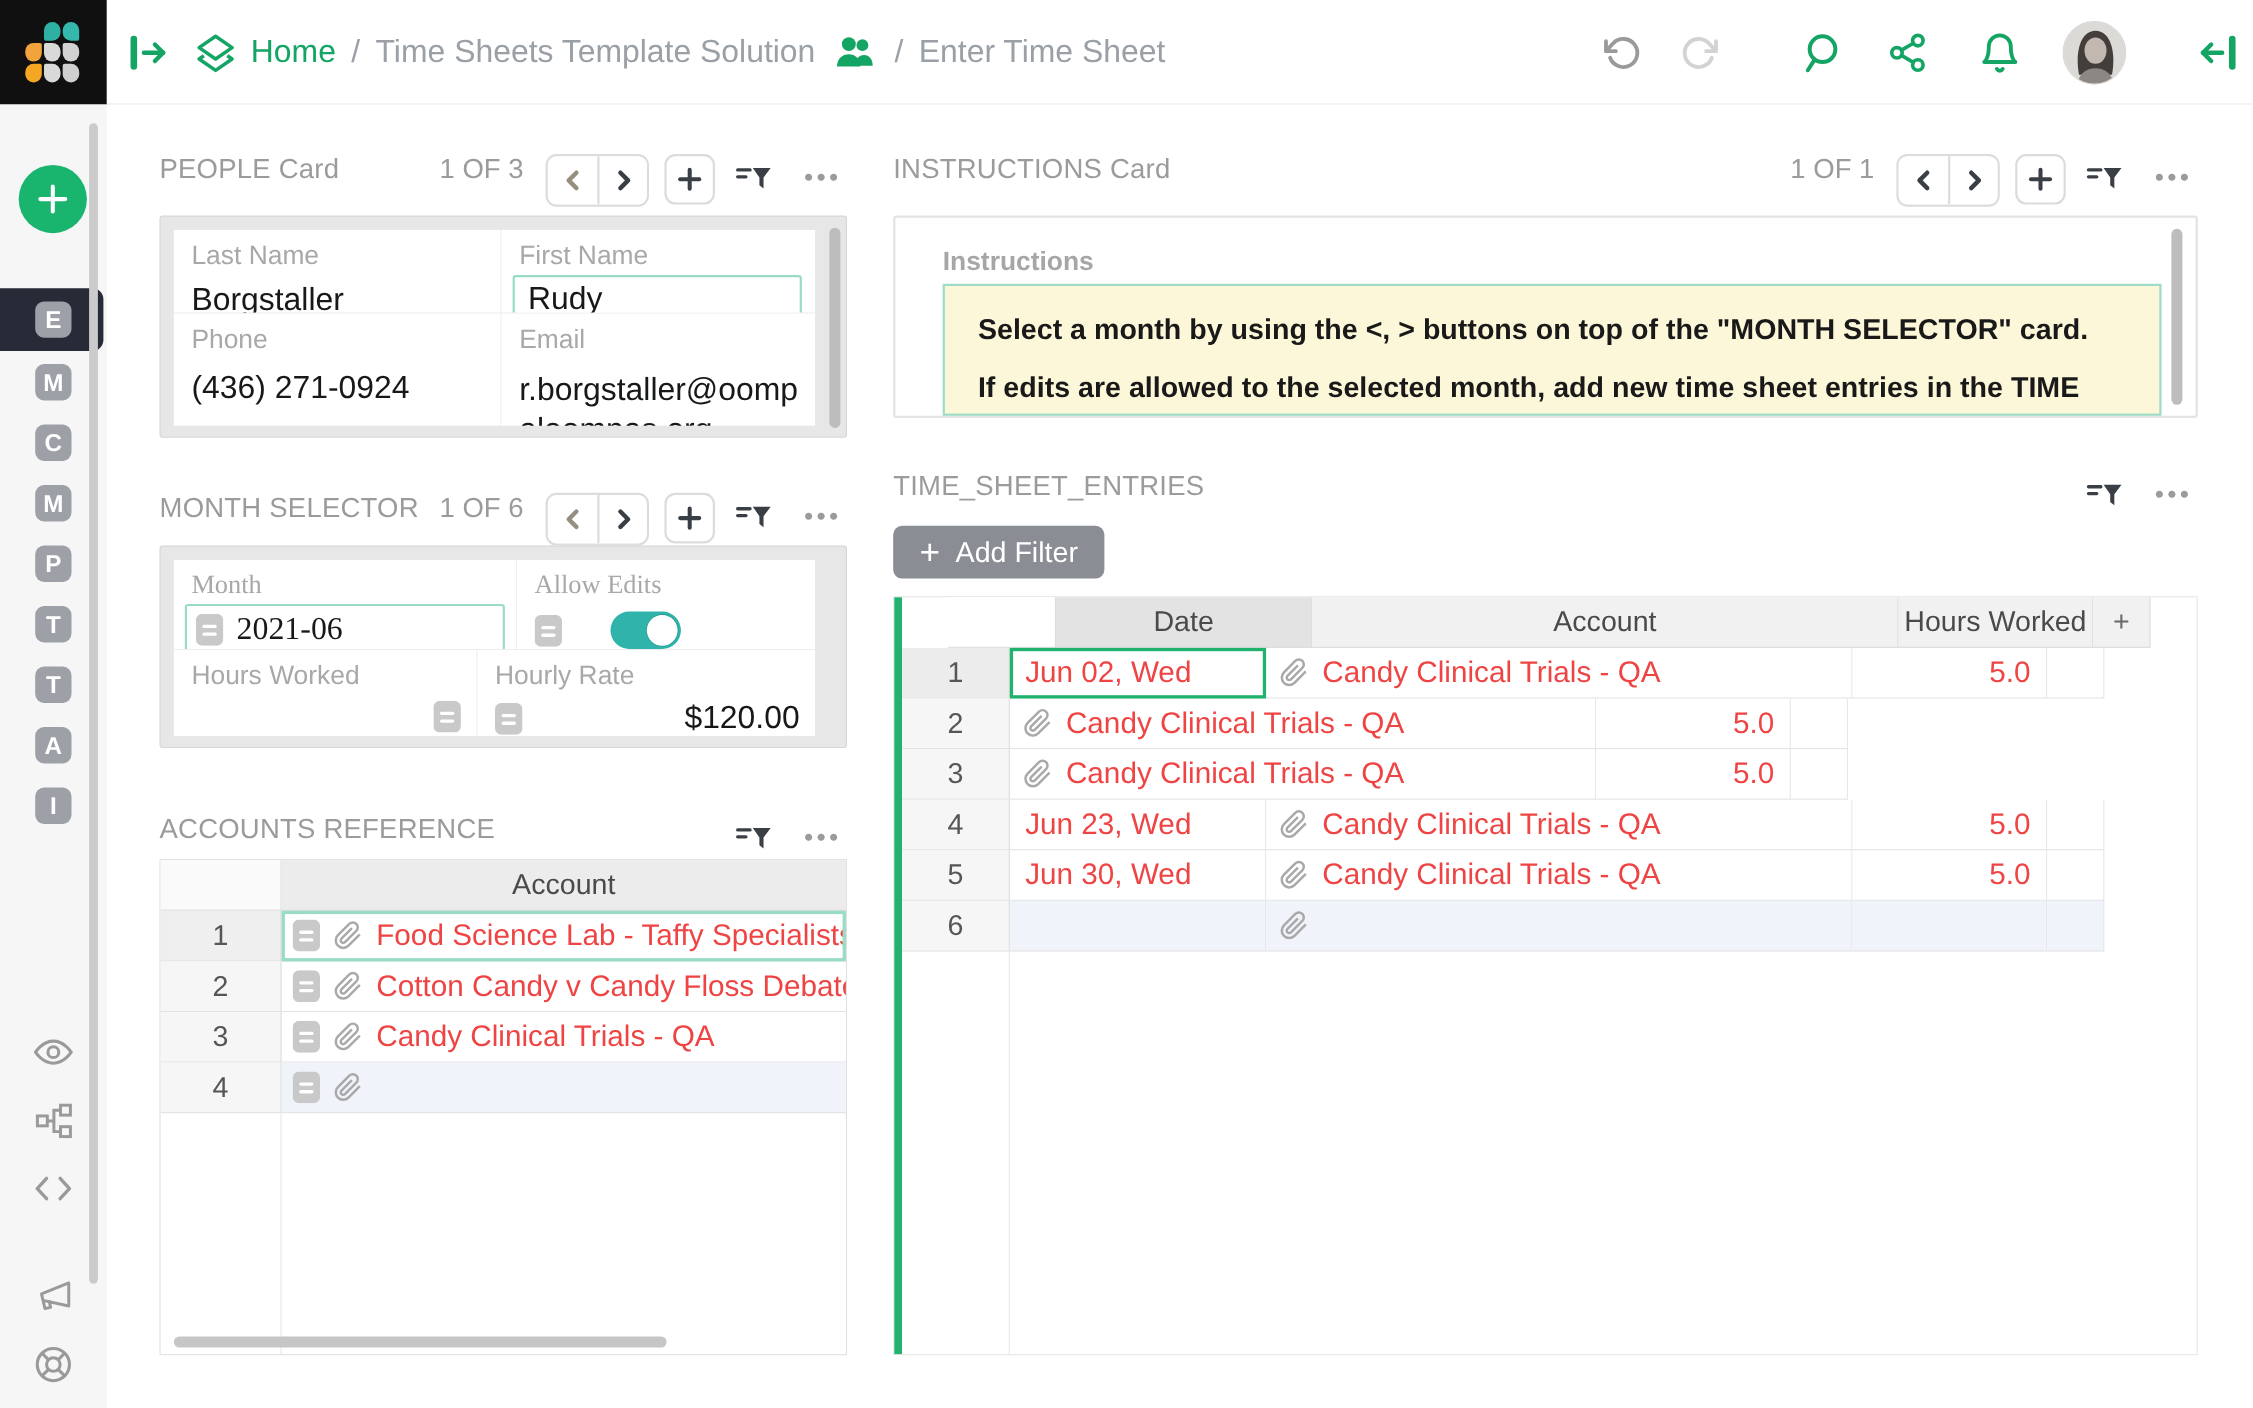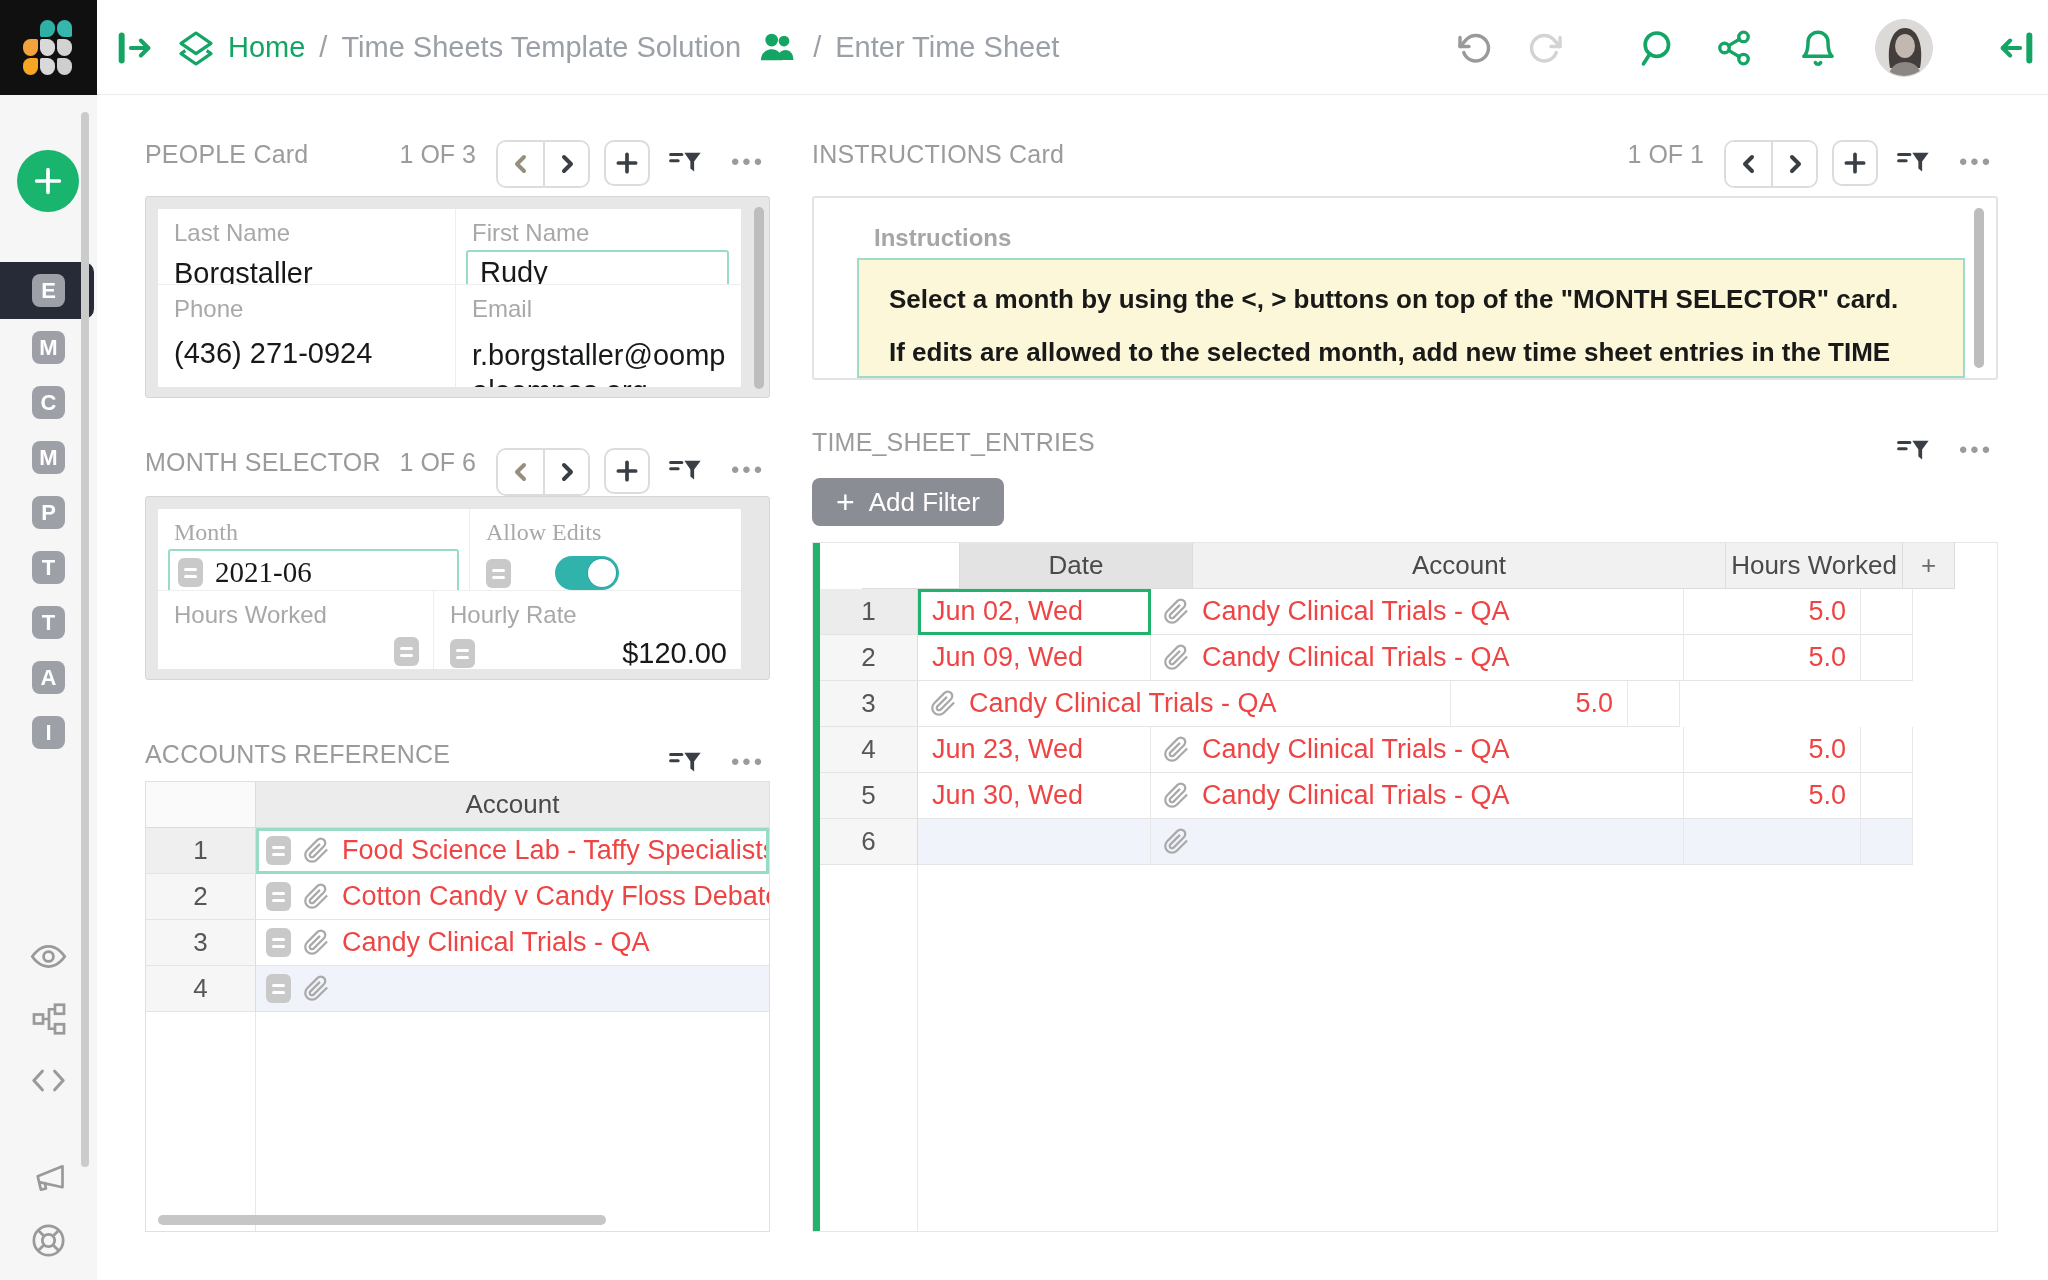--- a/index.html
+++ b/index.html
@@ -499,21 +499,21 @@
       <svg width="34" height="30" viewBox="0 0 27 24" fill="none" stroke="currentColor" stroke-width="2.4" stroke-linecap="round">
         <line x1="2" y1="6" x2="11" y2="6"></line>
           <line x1="2" y1="11" x2="8" y2="11"></line>
         <path d="M13 4.5h13l-5.2 7v8l-3-2.4v-5.6z" fill="currentColor" stroke="none"></path>
       </svg>
     </button>
     <button class="dots-btn">•••</button>
   </div>
 
   <div style="position:absolute;left:812px;top:196px;width:1186px;height:184px;background:#fff;border:2px solid #e3e3e3;border-radius:3px;">
-    <div class="instr-label" style="position:absolute;left:60px;top:26px;">Instructions</div>
+    <div class="instr-label" style="position:absolute;left:43px;top:26px;">Instructions</div>
     <div class="note" style="position:absolute;left:43px;top:60px;width:1108px;height:120px;overflow:hidden;">
       <p>Select a month by using the &lt;, &gt; buttons on top of the "MONTH SELECTOR" card.</p>
       <p>If edits are allowed to the selected month, add new time sheet entries in the TIME SHEETS table below.</p>
     </div>
     <div class="v-scroll" style="right:12px;top:10px;height:160px;"></div>
   </div>
 
   <div class="card-header" style="left:812px;top:428px;width:1186px;">
     <span class="card-title">TIME_SHEET_ENTRIES</span>
     <span class="hspacer"></span>
@@ -555,23 +555,20 @@
         <span>Candy Clinical Trials - QA</span>
       </div>
       <div class="tcell" style="width:177px;justify-content:flex-end;padding-right:14px;">
           <span>5.0</span>
         </div>
       <div class="tcell" style="width:52px;"></div>
     </div>
 
     <div class="trow" style="height:46px;">
       <div class="rownum" style="width:98px;margin-left:7px;">2</div>
-      <div class="tcell" style="width:233px;padding-left:14px;">
-          <span>Jun 09, Wed</span>
-        </div>
       <div class="tcell" style="width:533px;gap:12px;padding-left:12px;">
         <svg class="clip" width="27" height="27" viewBox="0 0 24 24" fill="none" stroke="currentColor" stroke-width="2">
             <path d="M21.44 11.05l-9.19 9.19a6 6 0 0 1-8.49-8.49l9.19-9.19a4 4 0 1 1 5.66 5.66l-9.2 9.19a2 2 0 0 1-2.83-2.83l8.49-8.48"></path>
           </svg>
         <span>Candy Clinical Trials - QA</span>
       </div>
       <div class="tcell" style="width:177px;justify-content:flex-end;padding-right:14px;">
           <span>5.0</span>
         </div>
       <div class="tcell" style="width:52px;"></div>

